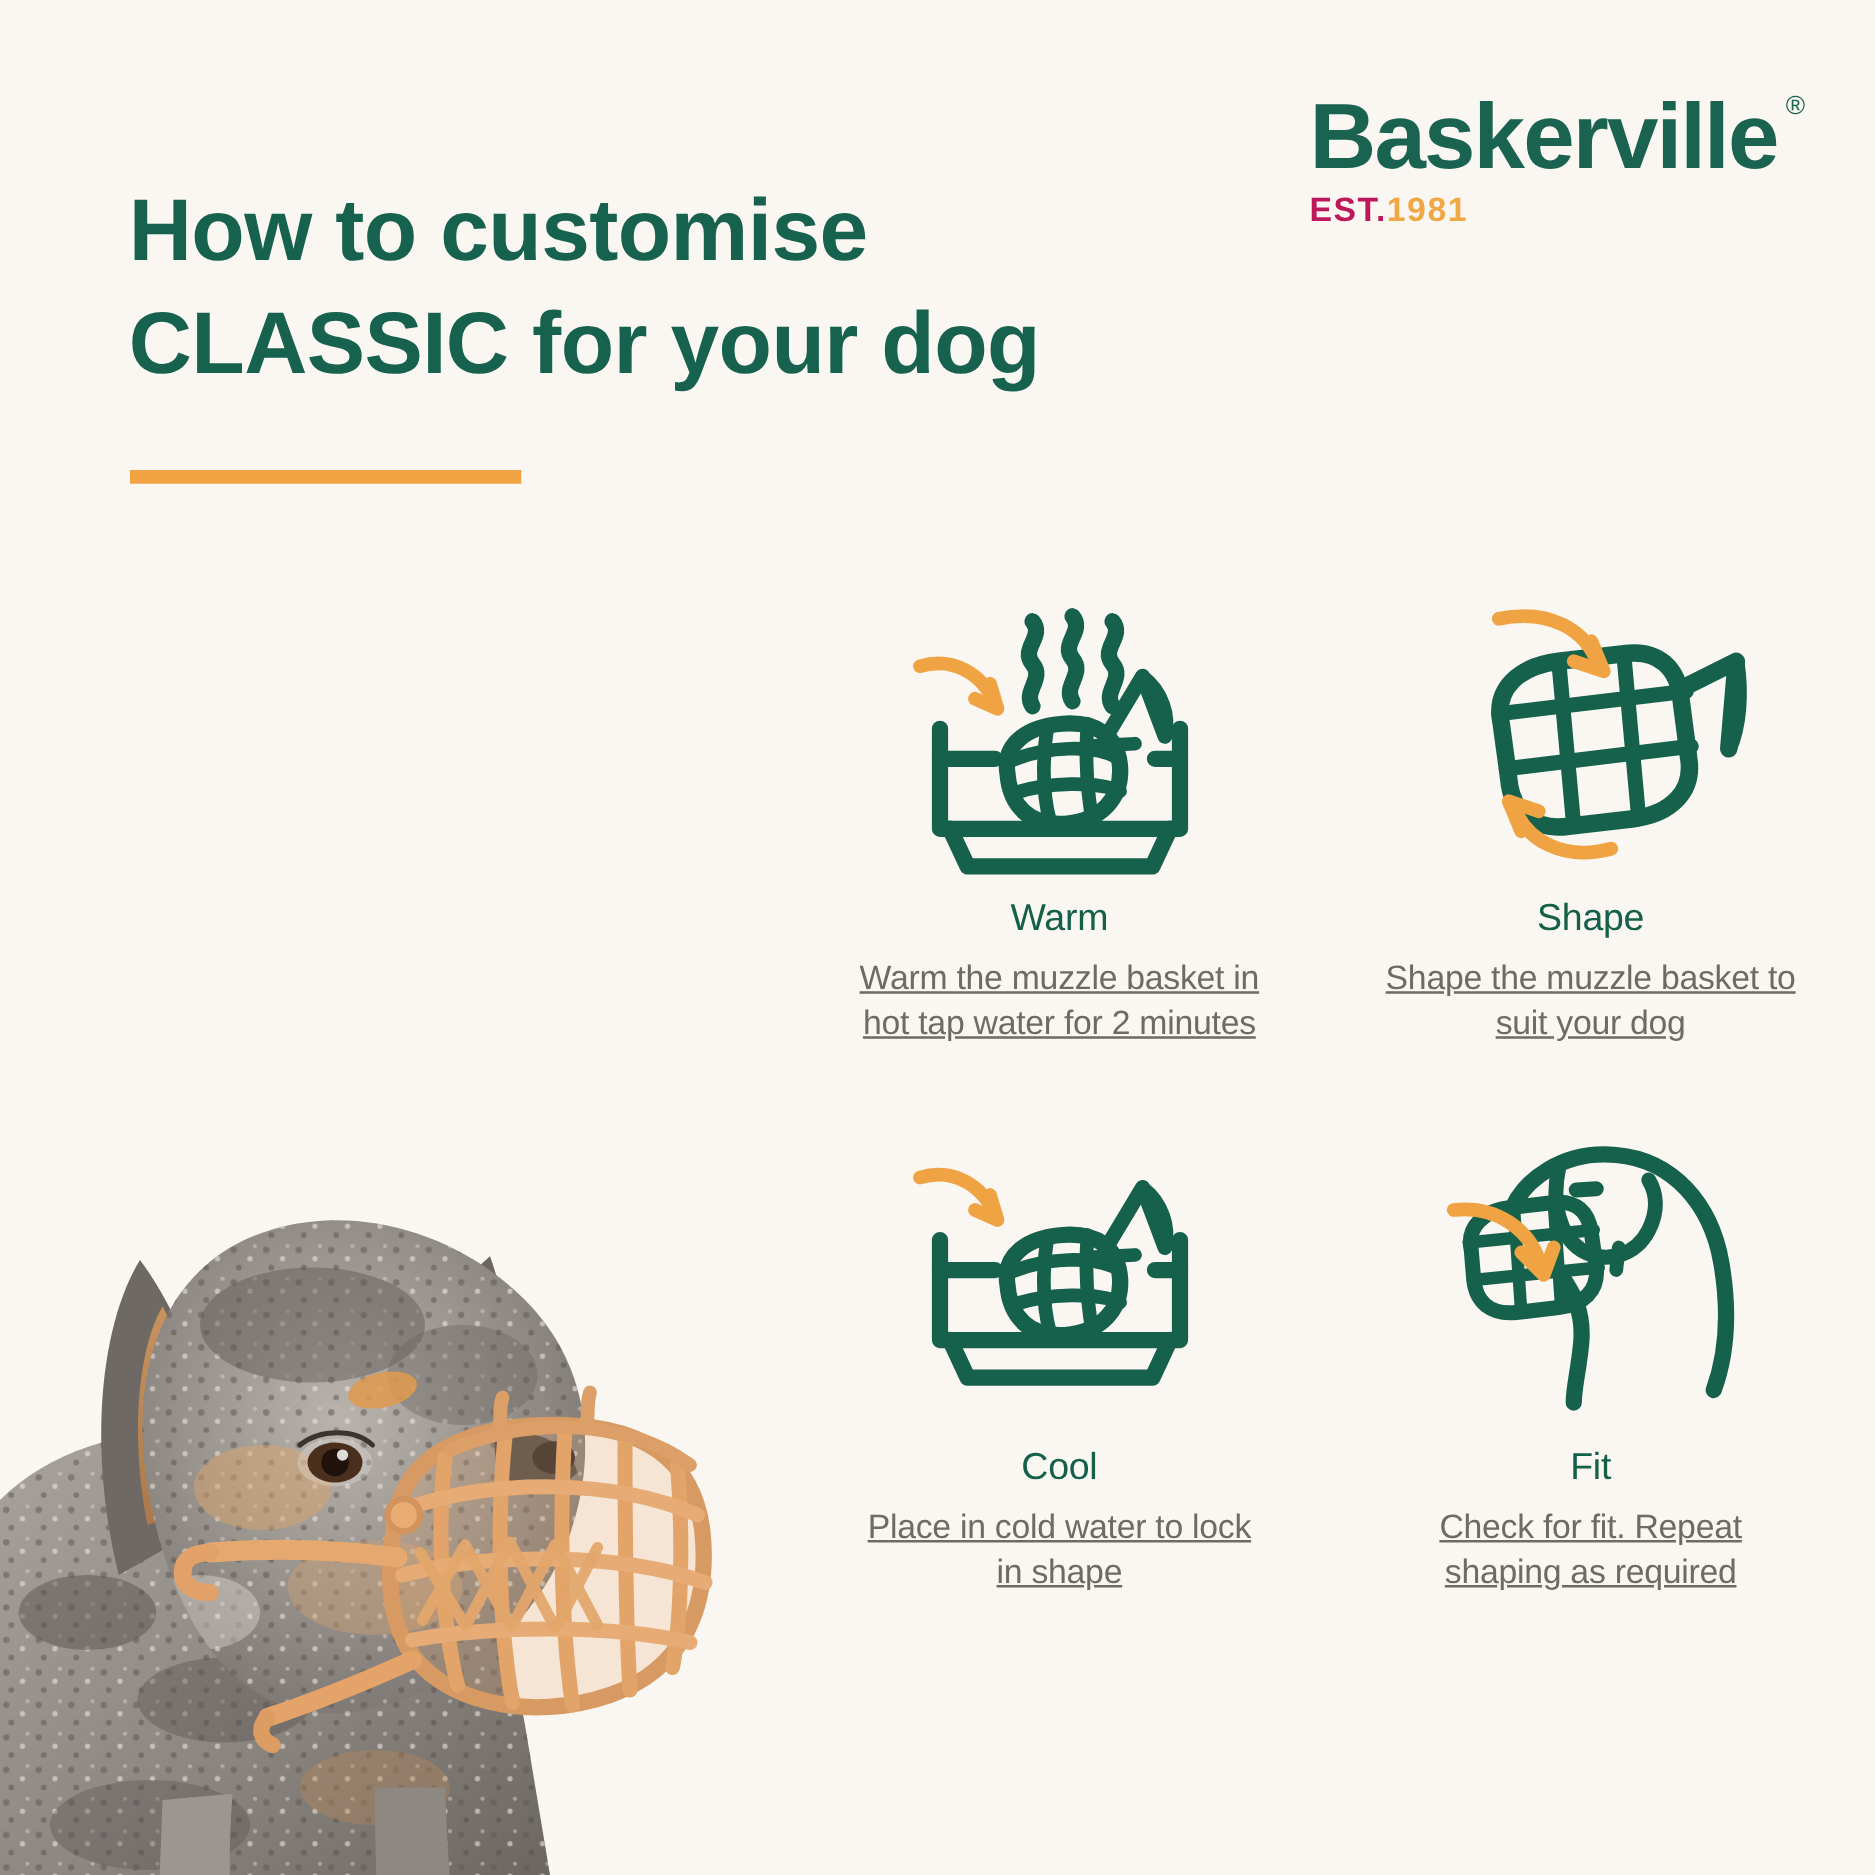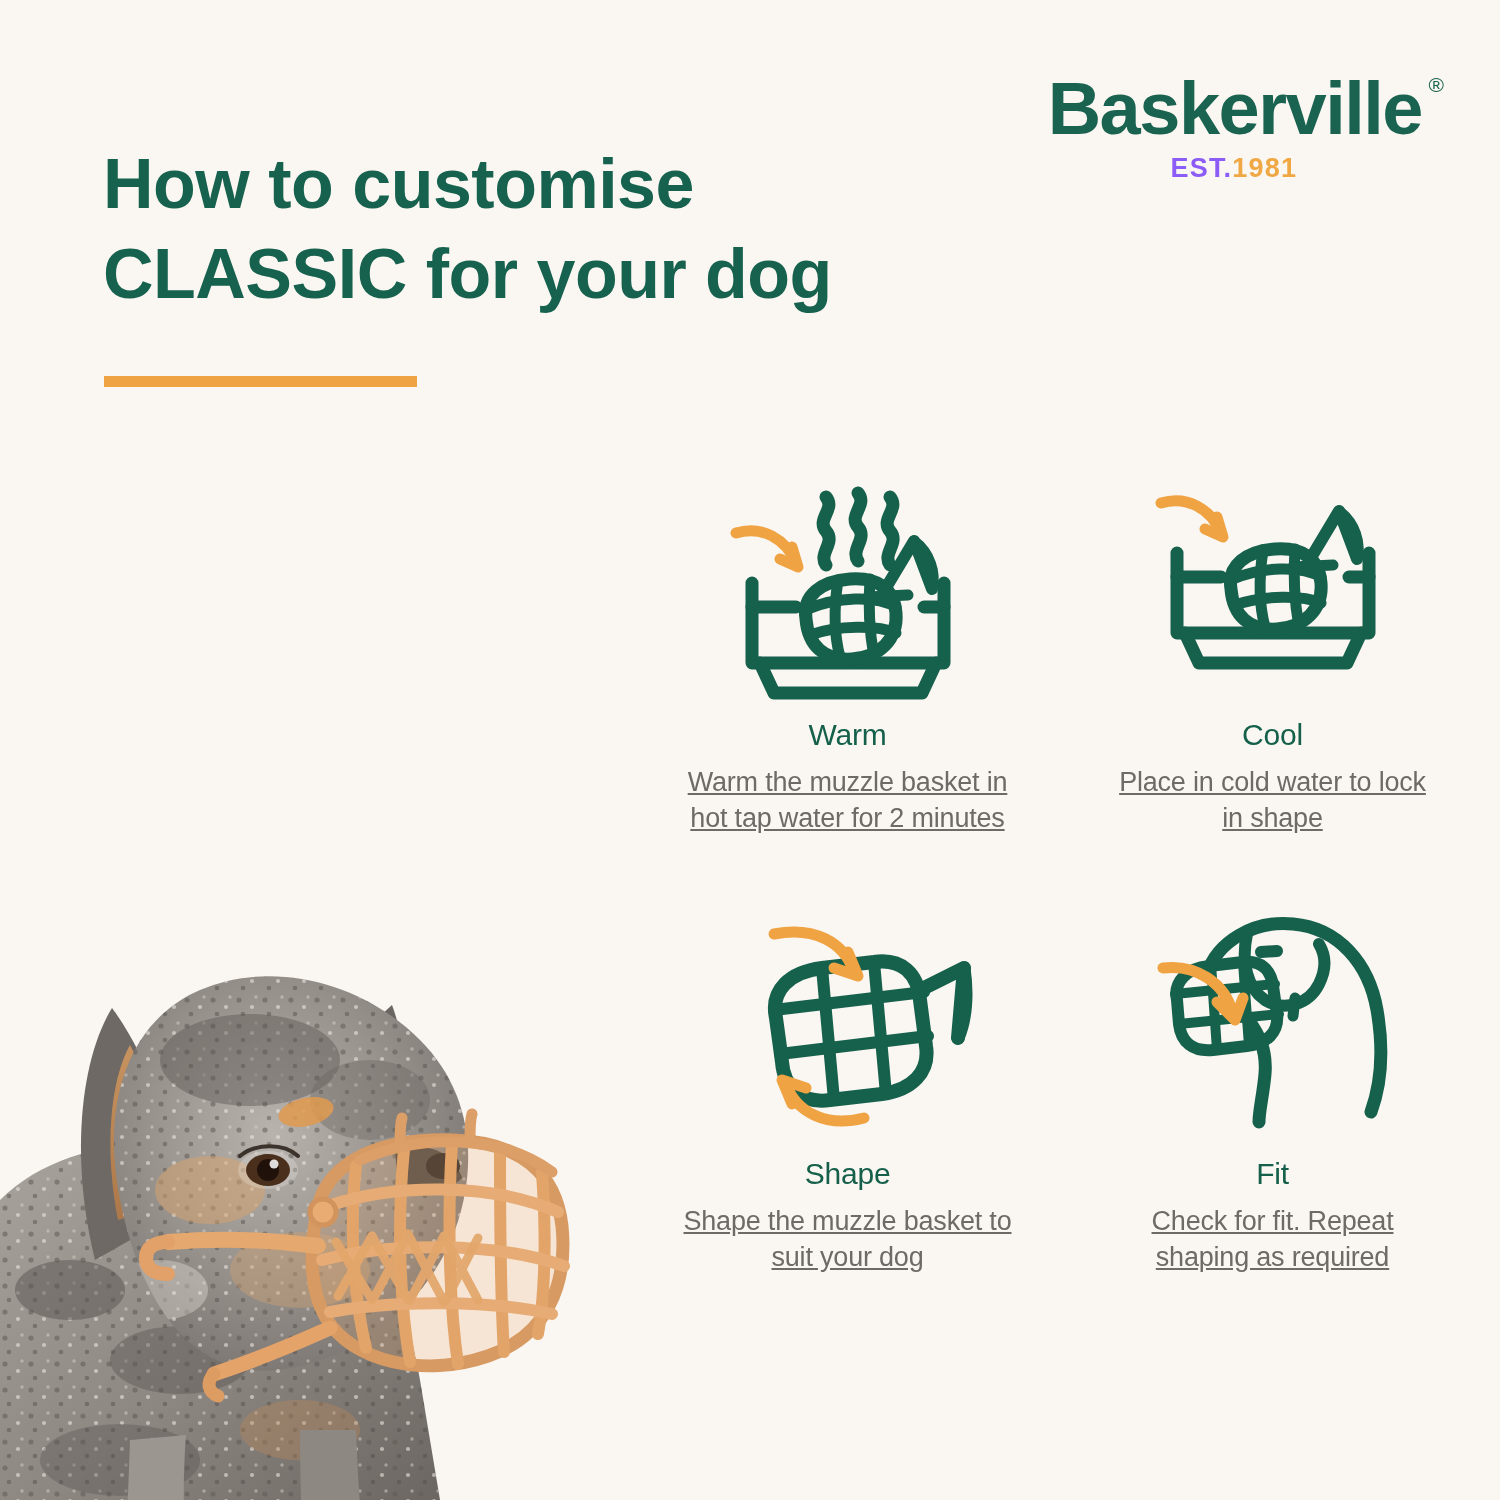--- a/index.html
+++ b/index.html
@@ -13,21 +13,21 @@
     font-family: "Liberation Sans", sans-serif;
     overflow: hidden;
     position: relative;
   }
 
   
   .logo {
     position: absolute;
     top: 72px;
     right: 78px;
-    text-align: center;
+    text-align: left;
     line-height: 1;
   }
   .logo-wordmark {
     position: relative;
     display: inline-block;
     font-size: 74px;
     font-weight: 700;
     color: #1a6350;
     letter-spacing: -1.5px;
     line-height: 1;
@@ -41,21 +41,21 @@
     color: #1a6350;
     letter-spacing: 0;
   }
   .logo-sub {
     margin-top: 9px;
     margin-right: 2px;
     font-size: 27px;
     font-weight: 700;
     letter-spacing: 1.2px;
   }
-  .logo-est { color: #8b5cf6; }
+  .logo-est { color: #be185d; }
   .logo-year { color: #f0a845; }
 
   
   .headline {
     position: absolute;
     left: 103px;
     top: 140px;
     width: 820px;
     font-size: 70px;
     font-weight: 700;
@@ -309,20 +309,50 @@
         </g>
       </svg>
     </div>
     <div class="step-title">Warm</div>
     <div class="step-desc">Warm the muzzle basket in hot tap water for 2 minutes</div>
   </div>
 
   <div class="step">
     <div class="step-icon">
       <svg width="260" height="240" viewBox="0 0 260 240" xmlns="http://www.w3.org/2000/svg">
+        <g fill="none" stroke="#16614c" stroke-width="14" stroke-linecap="round" stroke-linejoin="round">
+
+          <path d="M58 112 C 52 84, 72 66, 104 62 L 156 56 C 184 52, 200 68, 202 94
+                   L 208 140 C 212 166, 194 184, 164 188 L 112 194
+                   C 84 198, 66 182, 64 156 Z"></path>
+
+          <path d="M56 104 L 206 86" stroke-width="12"></path>
+          <path d="M62 148 L 210 130" stroke-width="12"></path>
+          <path d="M104 62 L 116 194" stroke-width="12"></path>
+          <path d="M156 56 L 168 188" stroke-width="12"></path>
+
+          <path d="M198 86 L 246 62 L 240 132" stroke-width="14"></path>
+          <path d="M246 62 C 250 88, 248 114, 240 132" stroke-width="13"></path>
+        </g>
+
+        <g fill="none" stroke="#f0a343" stroke-width="11" stroke-linecap="round" stroke-linejoin="round">
+          <path d="M56 28 C 96 20, 126 36, 136 66"></path>
+          <path d="M116 62 L 140 70 L 130 46"></path>
+          <path d="M146 212 C 108 222, 78 206, 68 178"></path>
+          <path d="M88 182 L 64 174 L 74 198"></path>
+        </g>
+      </svg>
+    </div>
+    <div class="step-title">Shape</div>
+    <div class="step-desc">Shape the muzzle basket to suit your dog</div>
+  </div>
+
+  <div class="step">
+    <div class="step-icon">
+      <svg width="260" height="240" viewBox="0 0 260 240" xmlns="http://www.w3.org/2000/svg">
         <g fill="none" stroke="#16614c" stroke-width="13" stroke-linecap="round" stroke-linejoin="round">
 
           <path d="M34 86 L 34 166 L 226 166 L 226 86"></path>
           <path d="M42 166 L 56 196 L 204 196 L 218 166"></path>
           <path d="M34 110 L 78 110"></path>
           <path d="M226 110 L 206 110"></path>
 
           <path d="M88 122 C 84 98, 104 84, 132 82 C 160 80, 176 92, 178 116
                    C 180 142, 162 160, 134 162 C 106 164, 90 148, 88 122 Z"></path>
           <path d="M90 112 C 118 100, 158 98, 178 110" stroke-width="11"></path>
@@ -336,50 +366,20 @@
         </g>
 
         <g fill="none" stroke="#f0a343" stroke-width="11" stroke-linecap="round" stroke-linejoin="round">
           <path d="M18 36 C 44 28, 68 42, 78 66"></path>
           <path d="M62 62 L 80 70 L 74 50"></path>
         </g>
       </svg>
     </div>
     <div class="step-title">Cool</div>
     <div class="step-desc">Place in cold water to lock in shape</div>
-  </div>
-
-  <div class="step">
-    <div class="step-icon">
-      <svg width="260" height="240" viewBox="0 0 260 240" xmlns="http://www.w3.org/2000/svg">
-        <g fill="none" stroke="#16614c" stroke-width="14" stroke-linecap="round" stroke-linejoin="round">
-
-          <path d="M58 112 C 52 84, 72 66, 104 62 L 156 56 C 184 52, 200 68, 202 94
-                   L 208 140 C 212 166, 194 184, 164 188 L 112 194
-                   C 84 198, 66 182, 64 156 Z"></path>
-
-          <path d="M56 104 L 206 86" stroke-width="12"></path>
-          <path d="M62 148 L 210 130" stroke-width="12"></path>
-          <path d="M104 62 L 116 194" stroke-width="12"></path>
-          <path d="M156 56 L 168 188" stroke-width="12"></path>
-
-          <path d="M198 86 L 246 62 L 240 132" stroke-width="14"></path>
-          <path d="M246 62 C 250 88, 248 114, 240 132" stroke-width="13"></path>
-        </g>
-
-        <g fill="none" stroke="#f0a343" stroke-width="11" stroke-linecap="round" stroke-linejoin="round">
-          <path d="M56 28 C 96 20, 126 36, 136 66"></path>
-          <path d="M116 62 L 140 70 L 130 46"></path>
-          <path d="M146 212 C 108 222, 78 206, 68 178"></path>
-          <path d="M88 182 L 64 174 L 74 198"></path>
-        </g>
-      </svg>
-    </div>
-    <div class="step-title">Shape</div>
-    <div class="step-desc">Shape the muzzle basket to suit your dog</div>
   </div>
 
   <div class="step step-fit">
     <div class="step-icon">
       <svg width="260" height="240" viewBox="0 0 260 240" xmlns="http://www.w3.org/2000/svg">
         <g fill="none" stroke="#16614c" stroke-width="13" stroke-linecap="round" stroke-linejoin="round">
 
           <path d="M64 68 C 74 36, 110 14, 150 18 C 196 22, 226 58, 234 104
                    C 242 150, 236 184, 228 206"></path>
 

